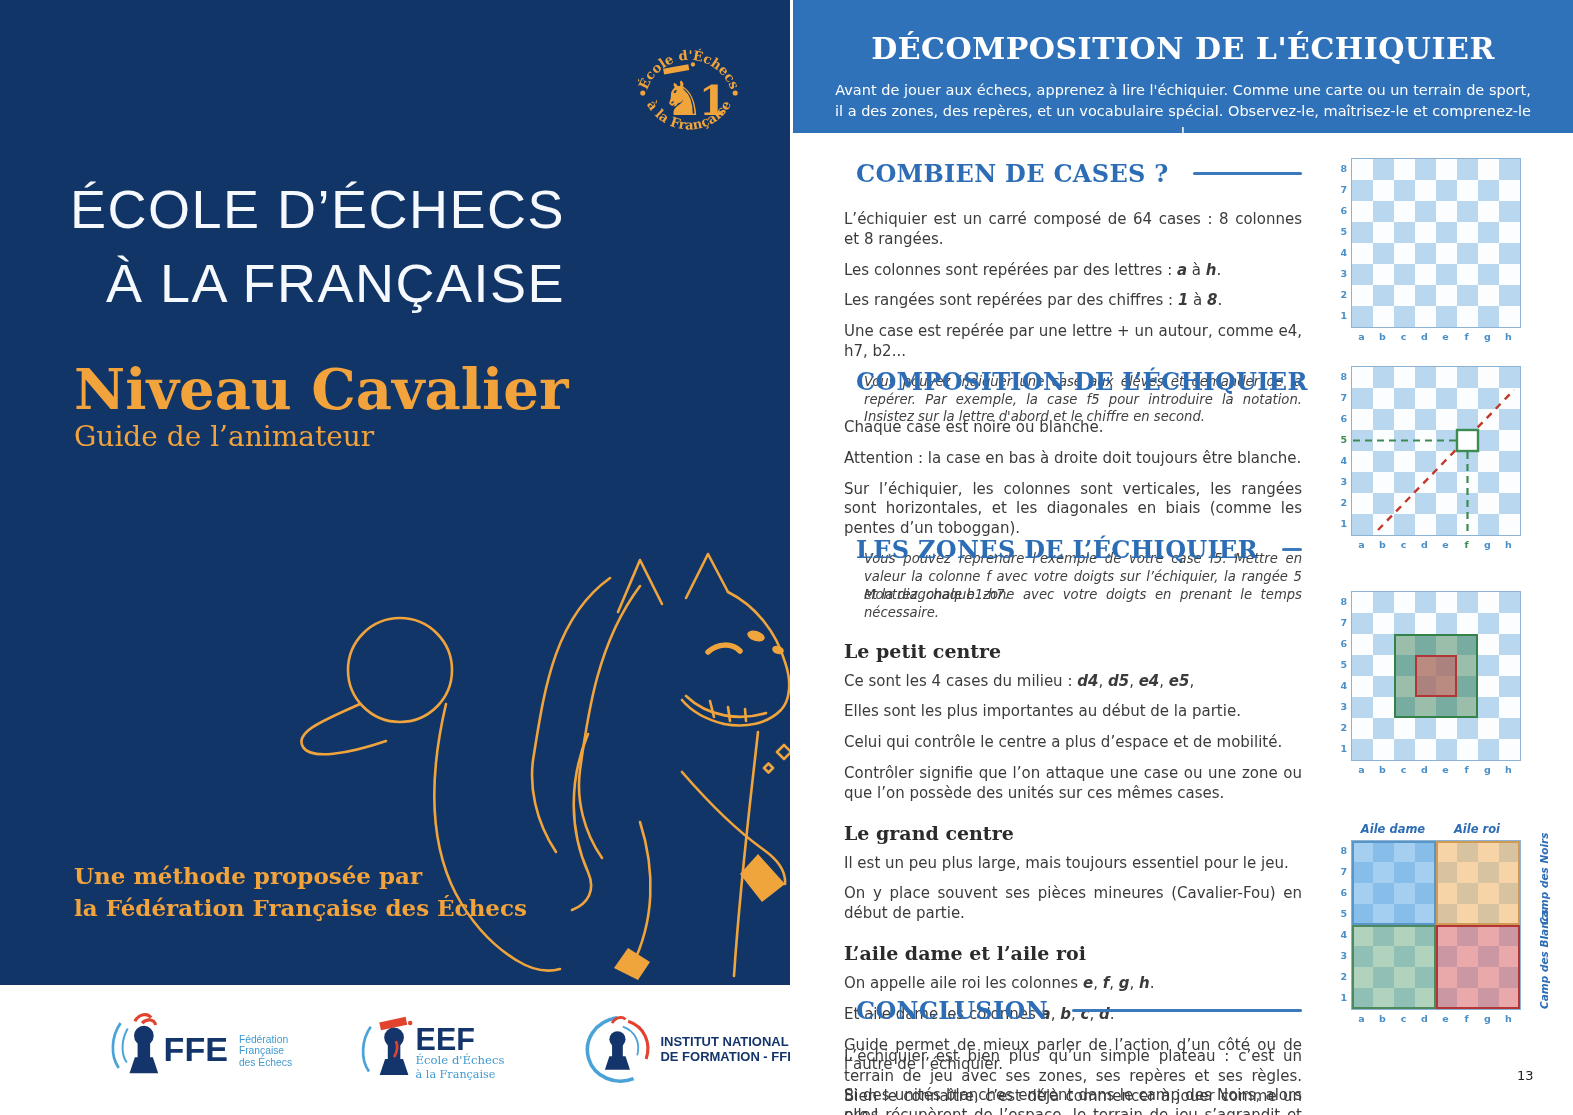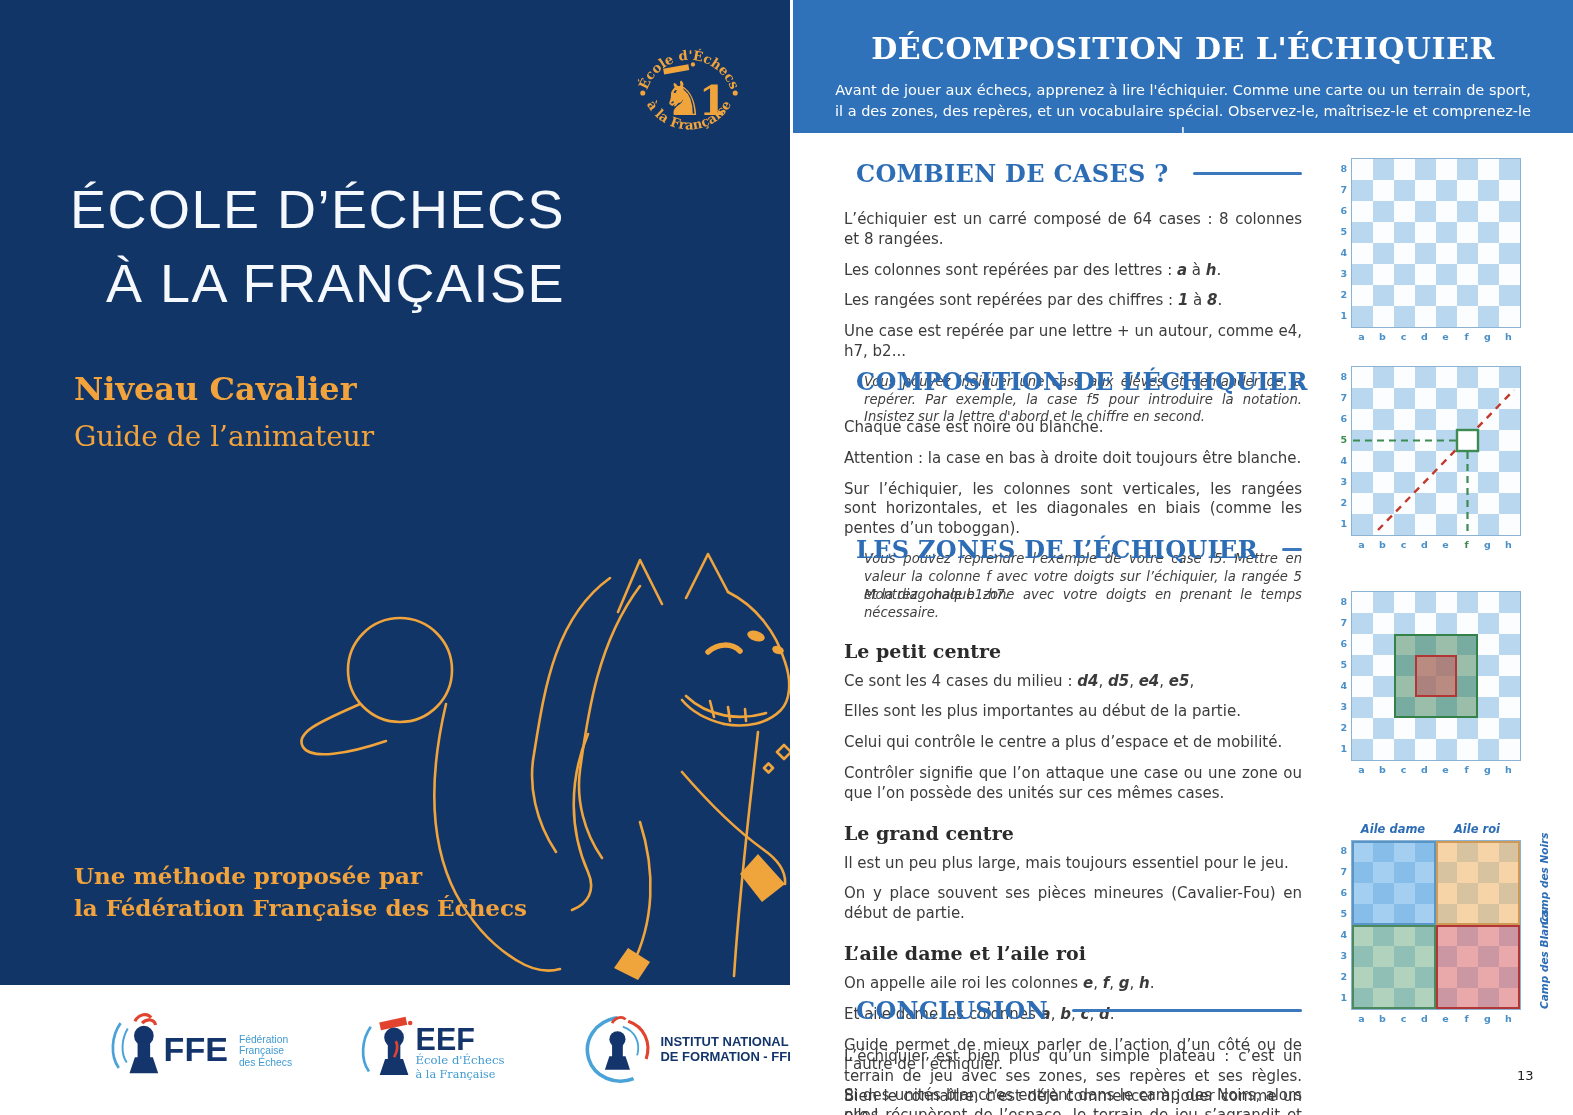--- a/index.html
+++ b/index.html
@@ -7,21 +7,21 @@
        font-family:"DejaVu Sans",sans-serif;overflow:hidden;}
 
   
   .cover{position:absolute;left:0;top:0;width:790px;height:985px;background:#123568;}
   .badge{position:absolute;left:630px;top:34px;width:118px;height:118px;}
   .cover-title{position:absolute;left:70px;top:172px;color:#f5f8fc;
        font-family:"Liberation Sans",sans-serif;font-weight:300;
        font-size:54px;line-height:74px;letter-spacing:1.5px;text-align:right;}
   .level{position:absolute;left:74px;top:366px;}
   .level-title{font-family:"DejaVu Serif",serif;font-weight:bold;color:#f2a33c;
-       font-size:32px;line-height:46px;margin:0;}
+       font-size:56px;line-height:46px;margin:0;}
   .level-sub{font-family:"DejaVu Serif",serif;color:#f2a33c;font-size:28px;margin:8px 0 0 0;}
   .horse{position:absolute;left:288px;top:520px;width:502px;height:465px;}
   .method{position:absolute;left:74px;top:860px;color:#f2a33c;
        font-family:"DejaVu Serif",serif;font-weight:600;font-size:23px;line-height:1.4;}
 
   
   .logo-strip{position:absolute;left:0;top:985px;width:790px;height:130px;background:#ffffff;
        display:flex;align-items:center;gap:64px;padding-left:108px;box-sizing:border-box;}
 
   

